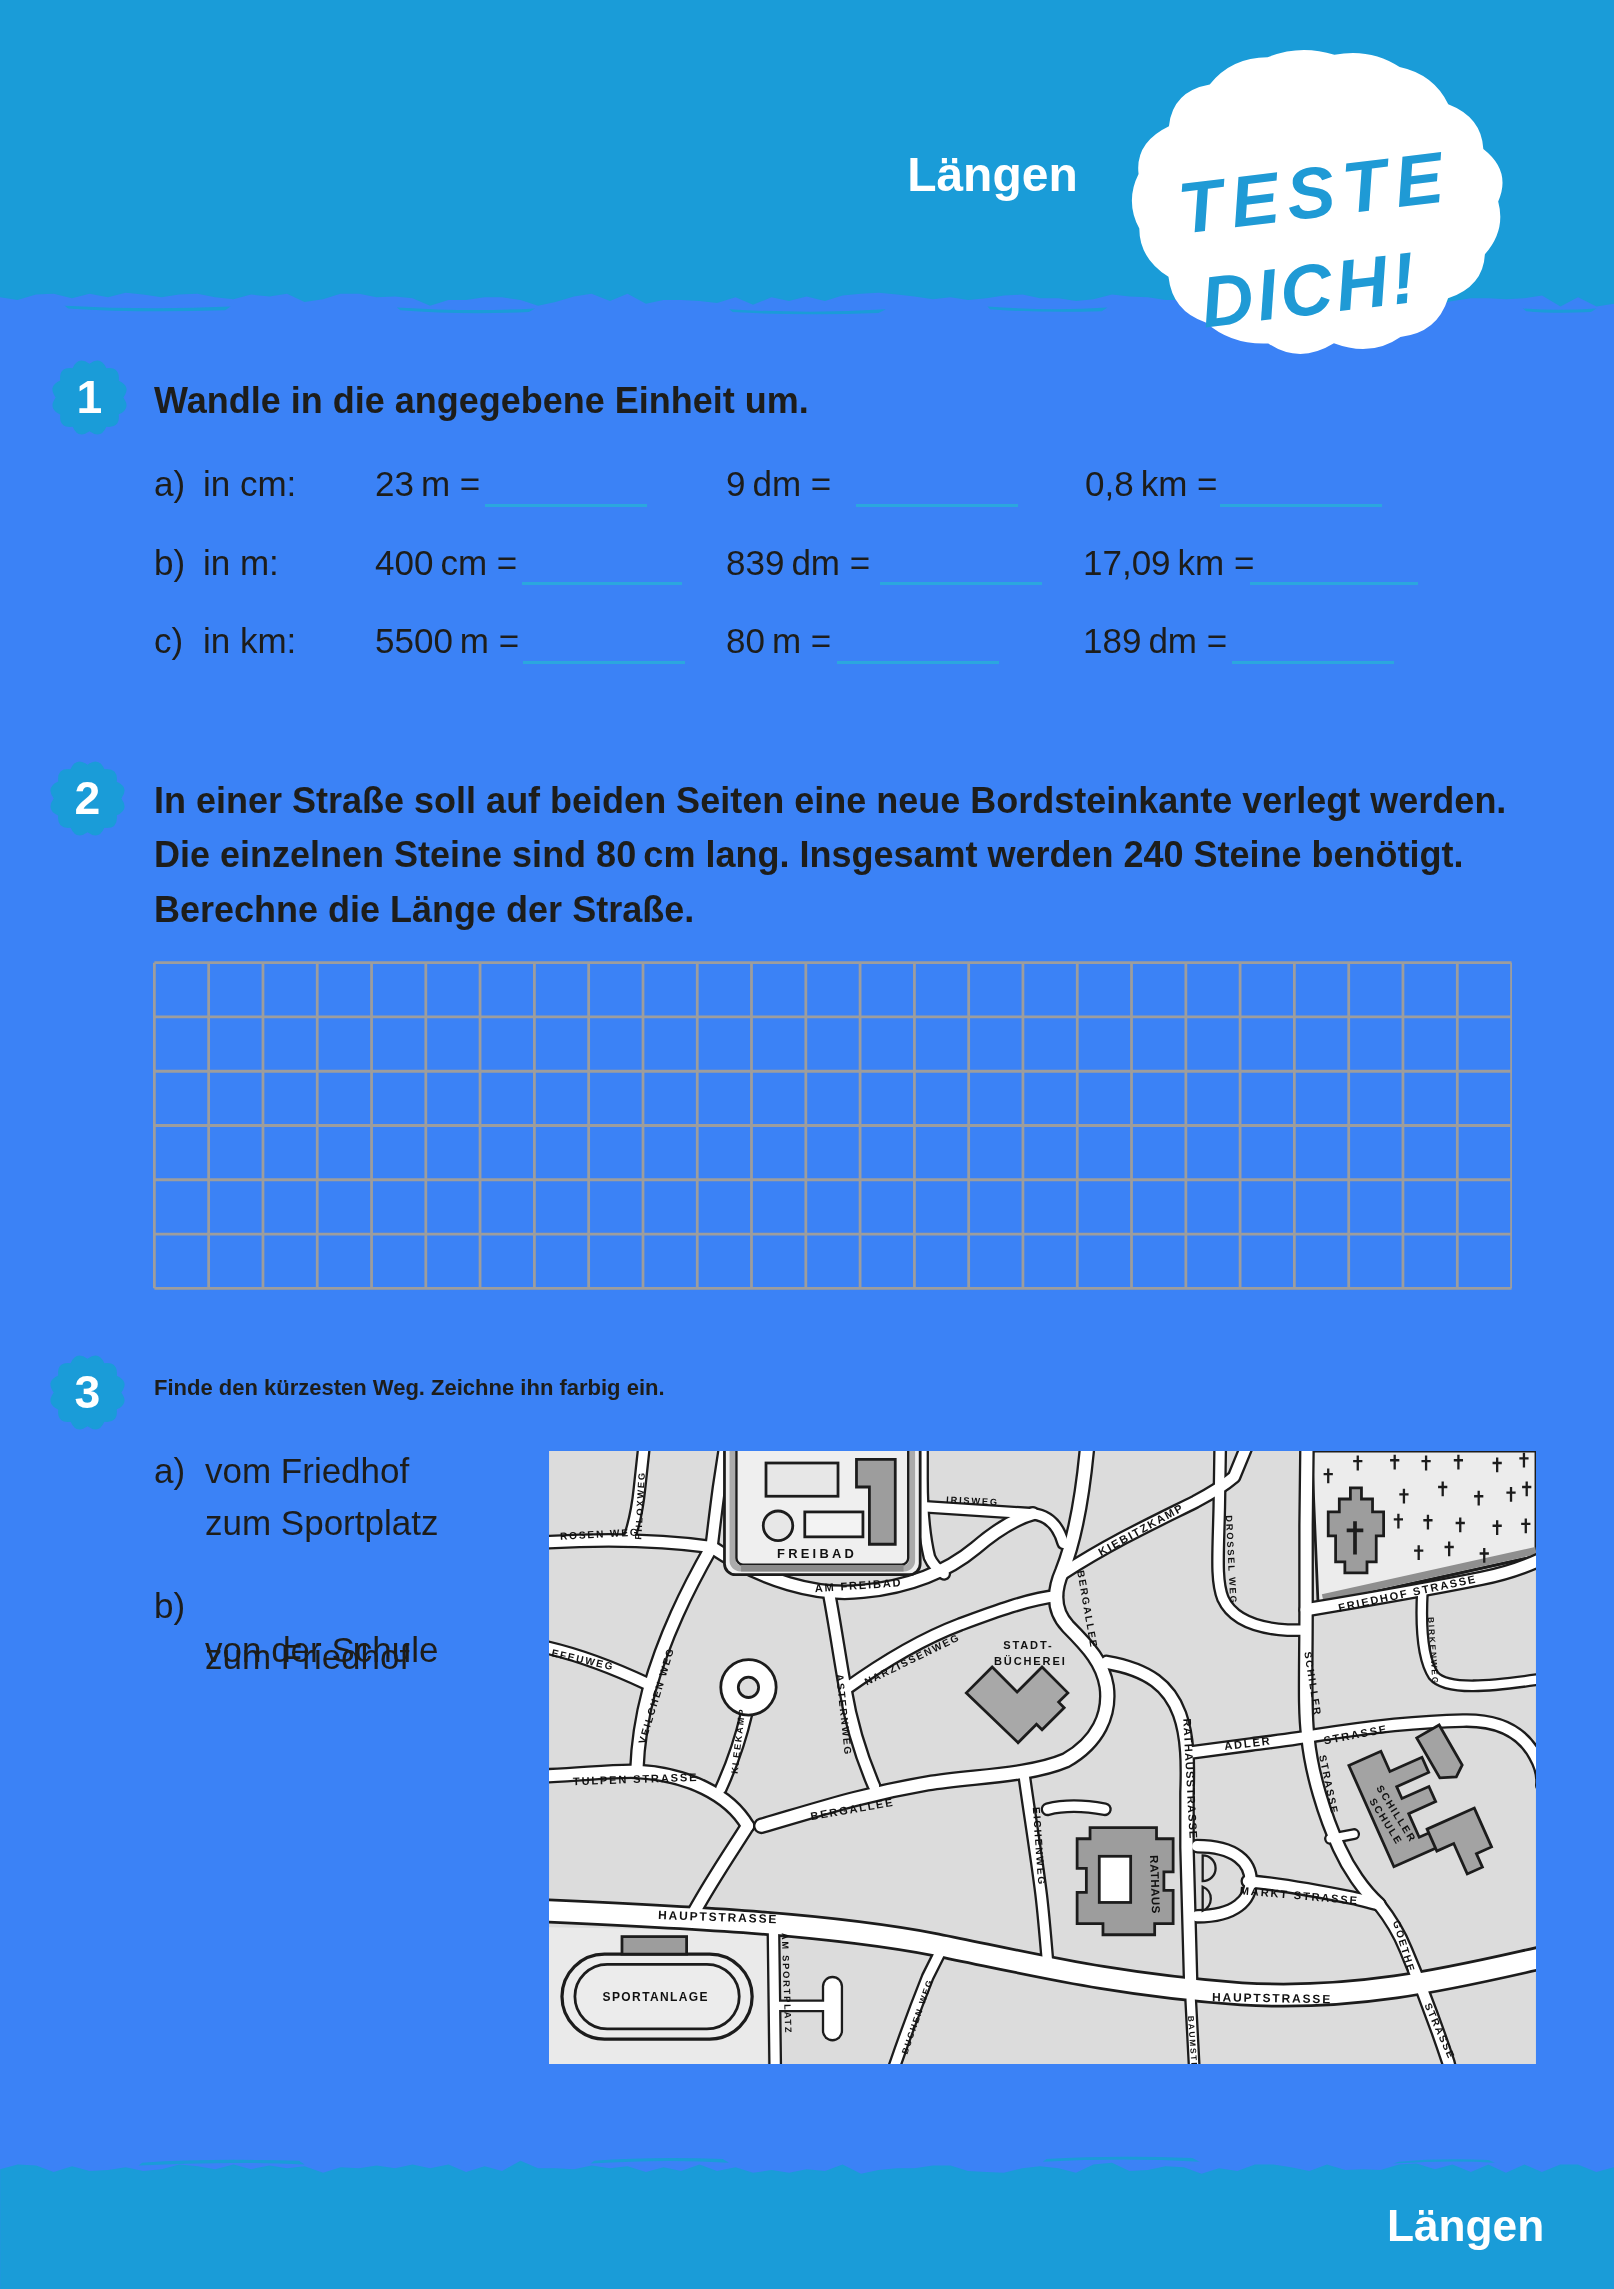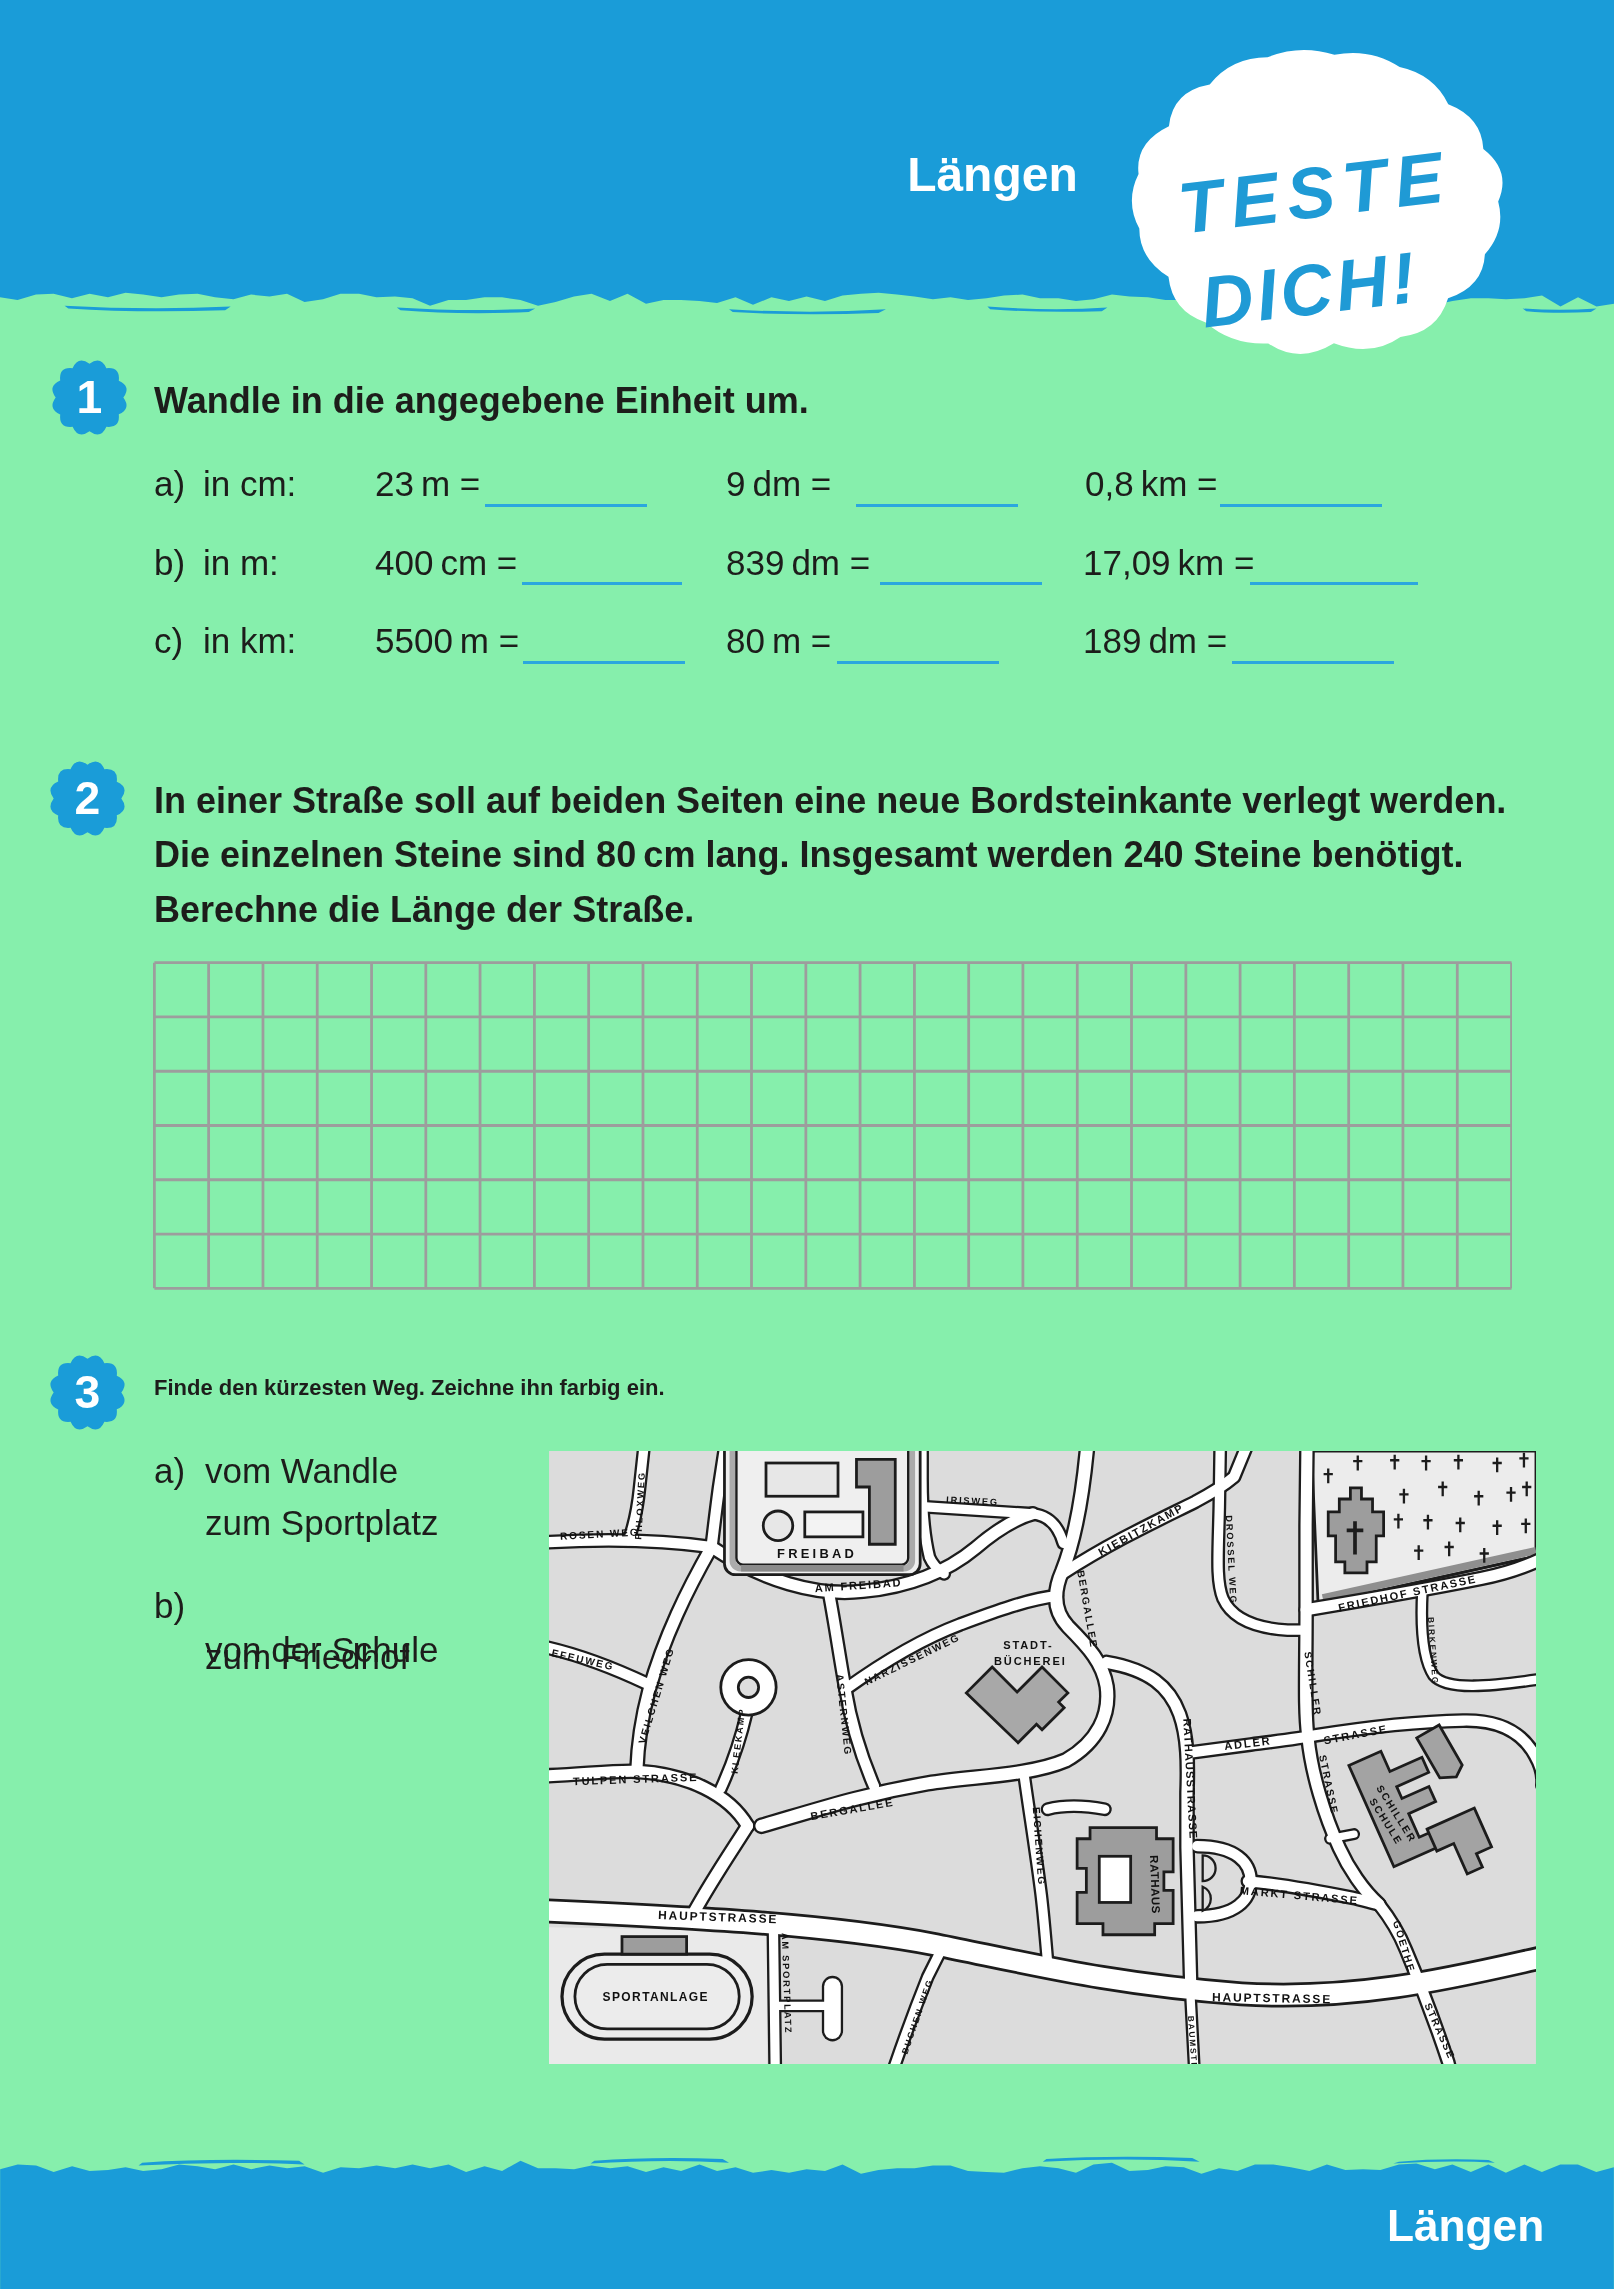--- a/index.html
+++ b/index.html
@@ -1,16 +1,16 @@
 <!DOCTYPE html>
 <html style="font-size:14.8px"><head>
 <meta charset="utf-8">
 <style>
   html,body{margin:0;padding:0;background:#fff;}
-  #page{position:relative;width:1614px;height:2290px;background:#86efac;overflow:hidden;
+  #page{position:relative;width:1614px;height:2290px;background:#3b82f6;overflow:hidden;
         font-family:"Liberation Sans",sans-serif;}
   .abs{position:absolute;}
   .body38{font-size:35px;color:#1d1d1b;letter-spacing:0px;white-space:nowrap;}
   .bold40{font-size:36px;font-weight:bold;color:#1d1d1b;white-space:nowrap;}
   .bline{position:absolute;height:2.8px;background:#2ba7de;}
 </style>
 </head>
 <body>
 <div id="page">
 
@@ -83,21 +83,21 @@
 </svg>
 
 <svg class="abs" style="left:43px;top:1348px" width="89" height="89" viewBox="-48 -48 96 96">
   <path fill="#1a9cd8" d="M 0.0,-36.5 Q 12.2,-45.4 18.2,-31.6 Q 33.2,-33.2 31.6,-18.2 Q 45.4,-12.2 36.5,0.0 Q 45.4,12.2 31.6,18.2 Q 33.2,33.2 18.2,31.6 Q 12.2,45.4 0.0,36.5 Q -12.2,45.4 -18.2,31.6 Q -33.2,33.2 -31.6,18.3 Q -45.4,12.2 -36.5,0.0 Q -45.4,-12.2 -31.6,-18.3 Q -33.2,-33.2 -18.3,-31.6 Q -12.2,-45.4 0.0,-36.5 Z"></path>
   <text x="0" y="17" font-size="50" font-weight="bold" fill="#fff" text-anchor="middle">3</text>
 </svg>
 
 <div class="abs bold40" style="left:154px;top:1375px;font-size:22px;">Finde den kürzesten Weg. Zeichne ihn farbig ein.</div>
 
 <div class="abs body38" style="left:154px;top:1451px;">a)</div>
-<div class="abs body38" style="left:205px;top:1451px;">vom Wandle</div>
+<div class="abs body38" style="left:205px;top:1451px;">vom Friedhof</div>
 <div class="abs body38" style="left:205px;top:1503px;">zum Sportplatz</div>
 
 <div class="abs body38" style="left:154px;top:1586px;">b)</div>
 <div class="abs body38" style="left:205px;top:1586px;margin-top:44px;">von der Schule</div>
 <div class="abs body38" style="left:205px;top:1637px;">zum Friedhof</div>
 
 <svg class="abs" style="left:549px;top:1451px" width="987" height="613" viewBox="0 0 1069 664">
   <defs>
     <clipPath id="mapclip">
           <rect x="0" y="0" width="1069" height="664"></rect>

